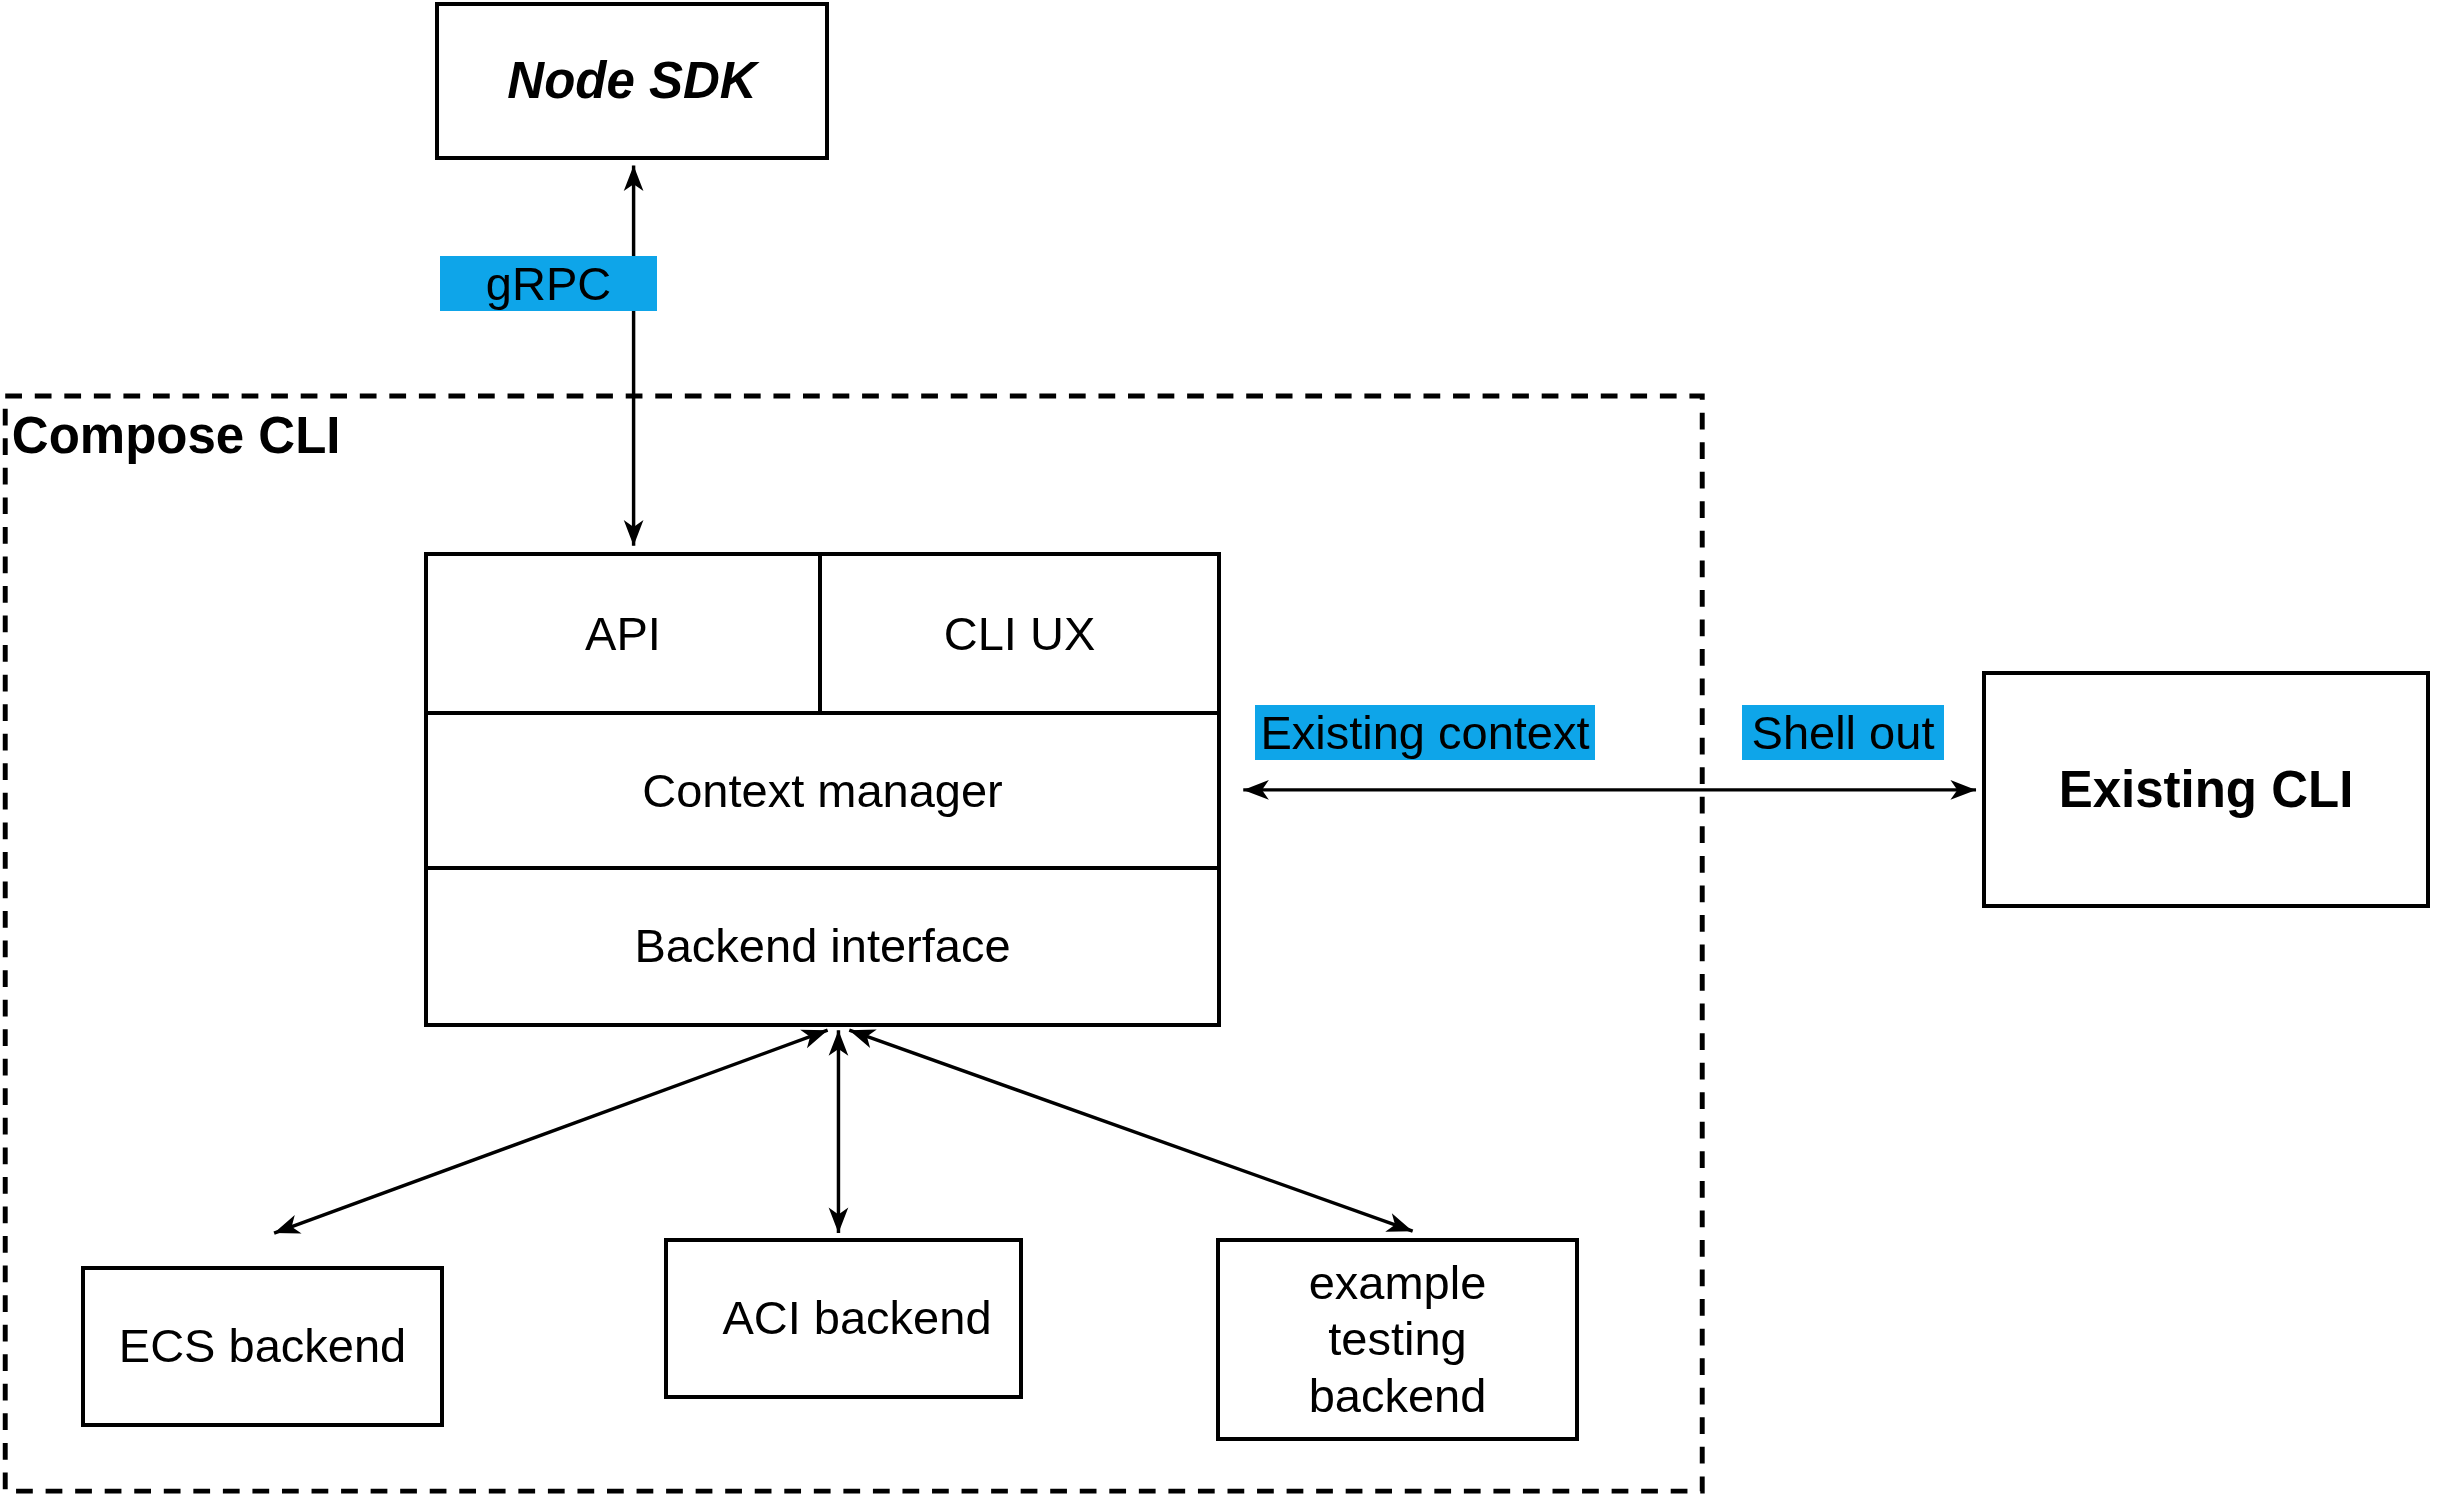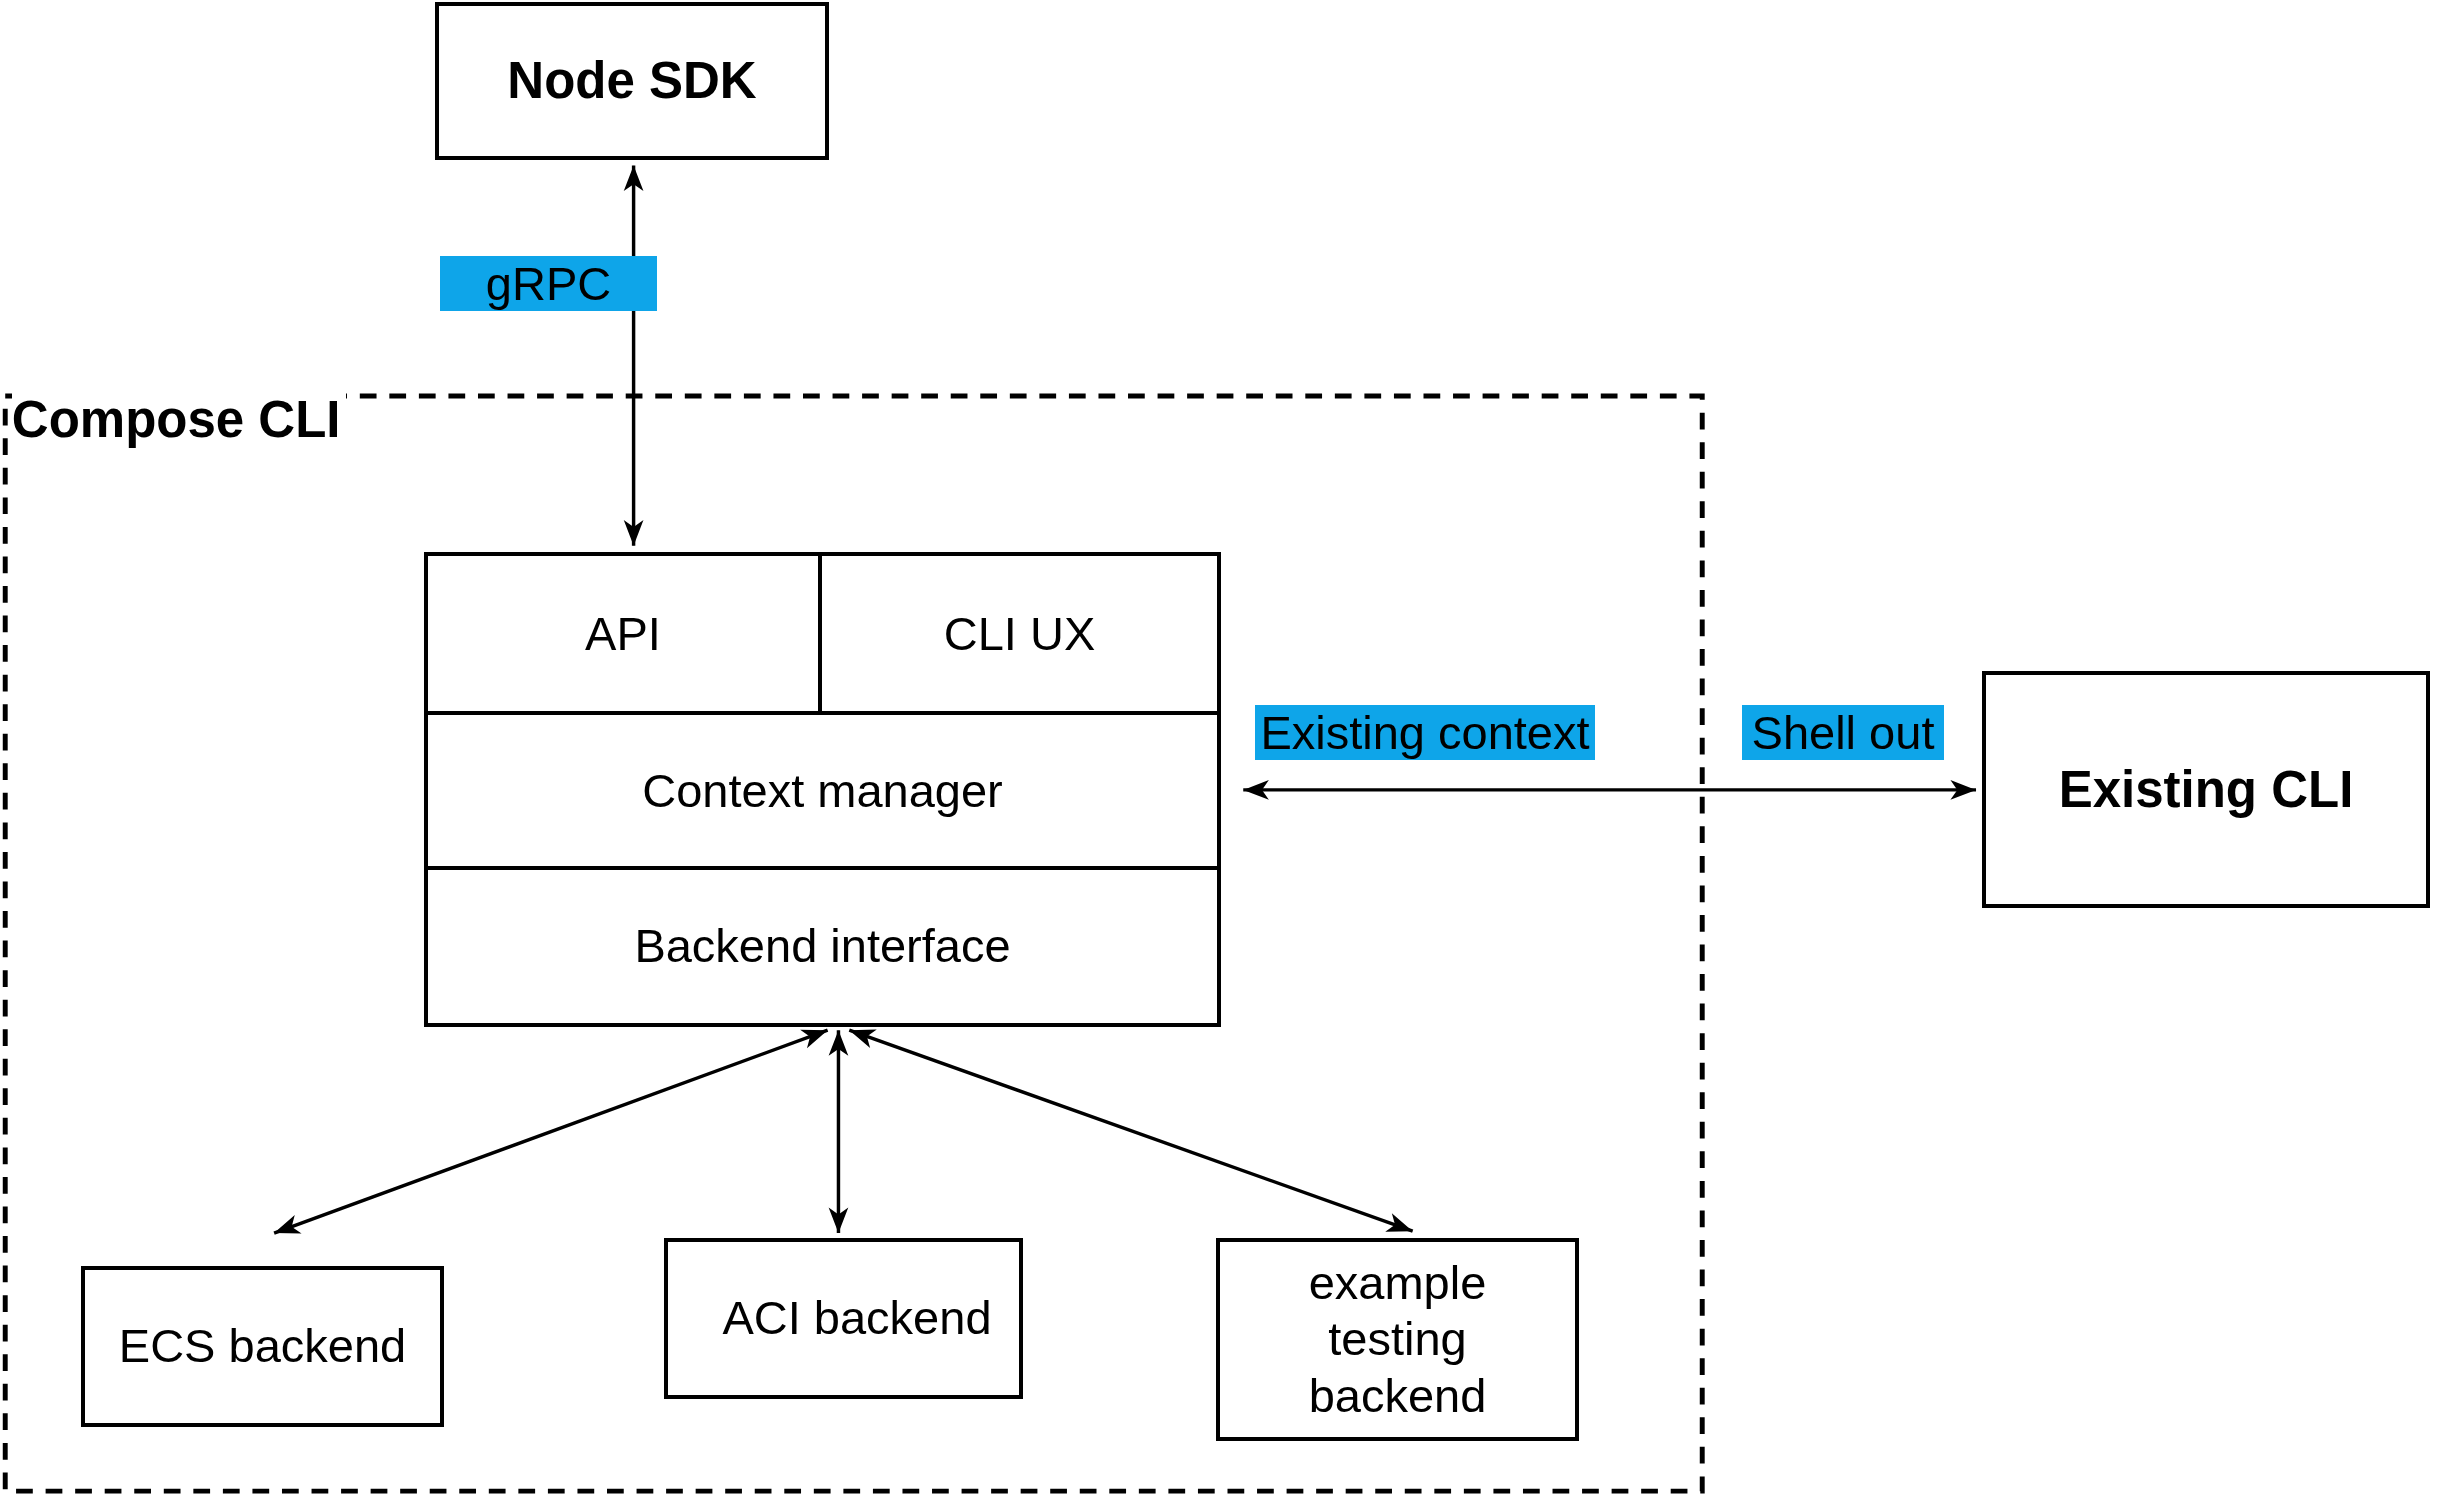--- a/index.html
+++ b/index.html
@@ -32,21 +32,21 @@
     justify-content: center;
     text-align: center;
     font-size: 47px;
     line-height: 1.2;
   }
   .box.title {
     font-weight: bold;
     font-size: 51px;
   }
   
-  #node-sdk { left: 435px; top: 2px; width: 394px; height: 158px; }
+  #node-sdk { left: 435px; top: 2px; width: 394px; height: 158px; font-style: italic; }
   
   #stack {
     position: absolute;
     left: 424px; top: 552px; width: 797px; height: 475px;
     box-sizing: border-box;
     border: 4.9px solid #000000;
     background: #ffffff;
     display: flex;
     flex-direction: column;
   }
@@ -75,21 +75,21 @@
   
   .edge-label {
     position: absolute;
     font-size: 47px;
     text-align: center;
     white-space: nowrap;
     background: #0ea5e9;
   }
   #compose-cli-label {
     position: absolute;
-    left: 11.8px; top: 390px;
+    left: 11.8px; top: 406px;
     font-size: 51px;
     font-weight: bold;
     background: #ffffff;
     padding: 0 5.9px 0 0;
   }
   #grpc-label             { left: 440px;  top: 256px; width: 217px; }
   #existing-context-label { left: 1255px; top: 705px; width: 340px; }
   #shell-out-label        { left: 1742px; top: 705px; width: 202px; }
 </style>
 </head>

